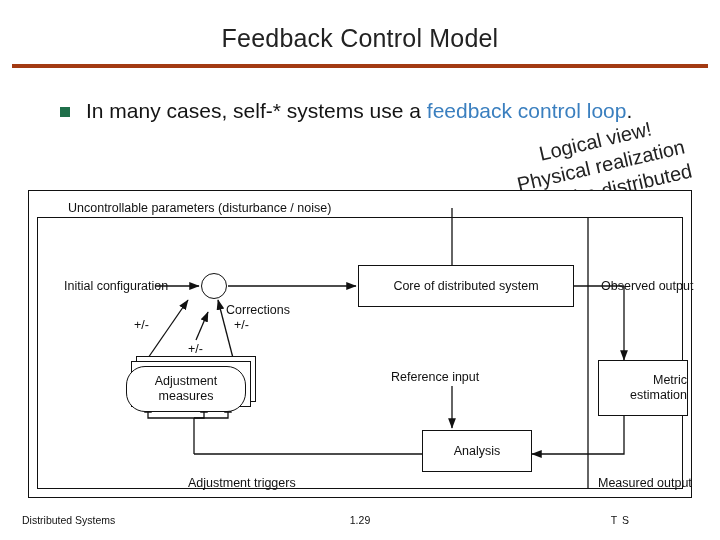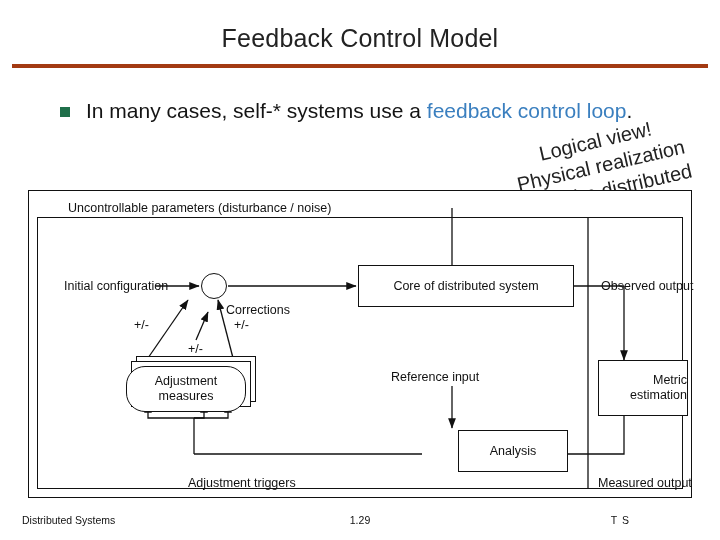--- a/index.html
+++ b/index.html
@@ -263,21 +263,21 @@
   <div class="fig-box" style="left:98px; top:176px; width:120px; height:46px; flex-direction:column;border-radius:19px;">
     <span>Adjustment</span>
     <span>measures</span>
   </div>
 
   <div class="fig-box" style="left:570px; top:170px; width:90px; height:56px; flex-direction:column;align-items:flex-end;">
     <span>Metric</span>
     <span>estimation</span>
   </div>
 
-  <div class="fig-box" style="left:394px; top:240px; width:110px; height:42px;margin-left:36px;">
+  <div class="fig-box" style="left:394px; top:240px; width:110px; height:42px;">
     <span>Analysis</span>
   </div>
 
 </div>
 
 <div class="footer-left">Distributed Systems</div>
 <div class="footer-center">1.29</div>
 <div class="footer-right">T S</div>
 
 </body></html>

